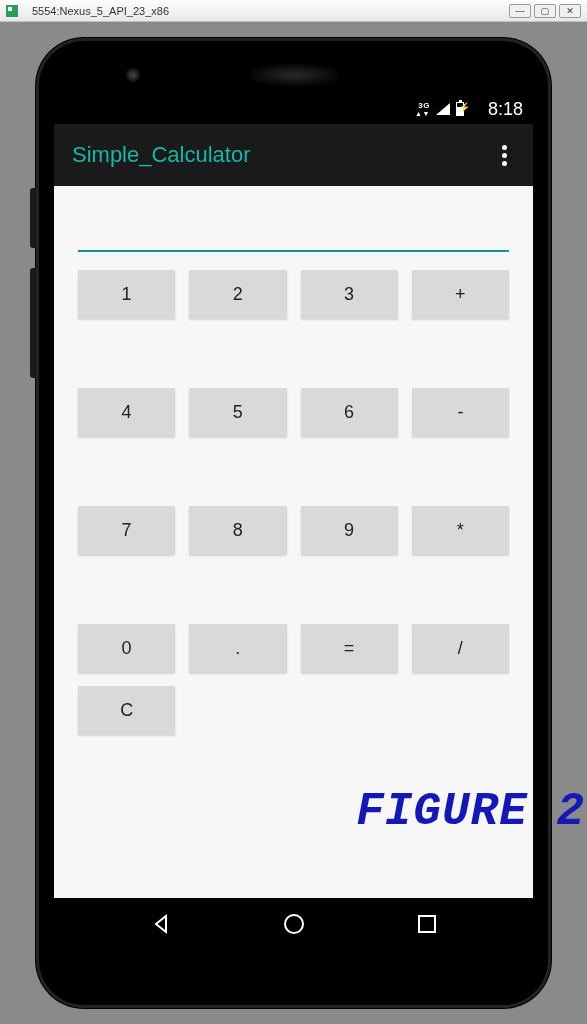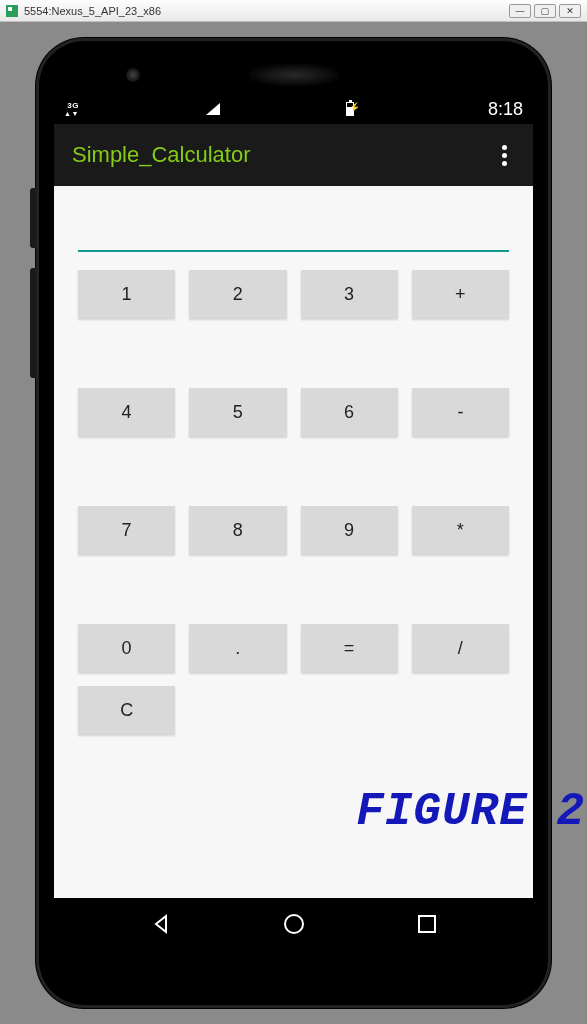--- a/index.html
+++ b/index.html
@@ -29,21 +29,21 @@
       margin-right: 6px;
       position: relative;
     }
     .emulator-titlebar .icon::before {
       content: '';
       position: absolute;
       top: 2px; left: 2px;
       width: 4px; height: 4px;
       background: #fff;
     }
-    .emulator-titlebar .title { flex: 1; }
+    .emulator-titlebar .title { flex: 1; margin-left: 8px; }
     .emulator-titlebar .winbtn {
       width: 22px; height: 14px;
       border: 1px solid #999;
       background: #f0f0f0;
       margin-left: 3px;
       display: flex;
       align-items: center;
       justify-content: center;
       font-size: 9px;
       border-radius: 2px;
@@ -88,21 +88,21 @@
       width: 100%;
       height: 100%;
       background: #f7f7f7;
       position: relative;
       overflow: hidden;
     }
     .status-bar {
       height: 30px;
       background: #000;
       display: flex;
-      justify-content: space-between;
+      justify-content: flex-end;
       align-items: center;
       padding: 0 10px;
       gap: 6px;
       color: #fff;
       font-size: 13px;
     }
     .status-bar .network {
       font-size: 8px;
       font-weight: bold;
       line-height: 1;
@@ -134,28 +134,28 @@
       height: 8px;
       background: #fff;
     }
     .status-bar .bolt {
       position: absolute;
       font-size: 10px;
       color: #000;
       left: 1px;
       top: -1px;
     }
-    .status-bar .clock { font-size: 18px; font-weight: 500; margin-left: 7px; }
+    .status-bar .clock { font-size: 18px; font-weight: 500; margin-left: 18px; }
     .app-bar {
       height: 62px;
       background: #1a1a1a;
       display: flex;
       align-items: center;
       padding: 0 18px;
-      color: #84cc16;
+      color: #14b8a6;
     }
     .app-bar .app-title { font-size: 22px; font-weight: 500; flex: 1; }
     .app-bar .menu-dots {
       display: flex;
       flex-direction: column;
       gap: 3px;
       padding: 8px;
     }
     .app-bar .menu-dots span {
       width: 5px; height: 5px;

